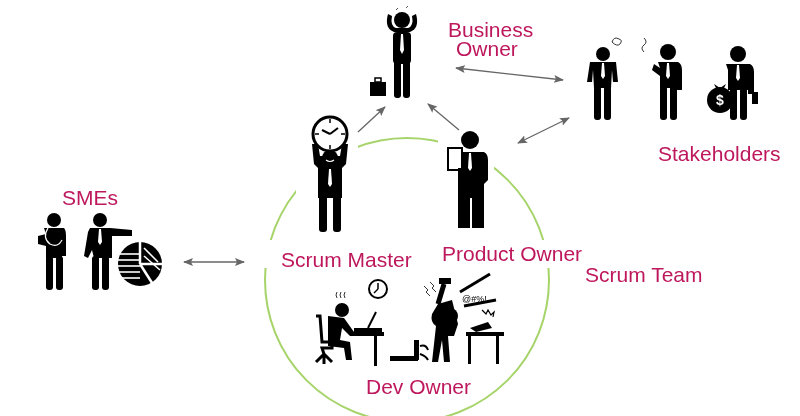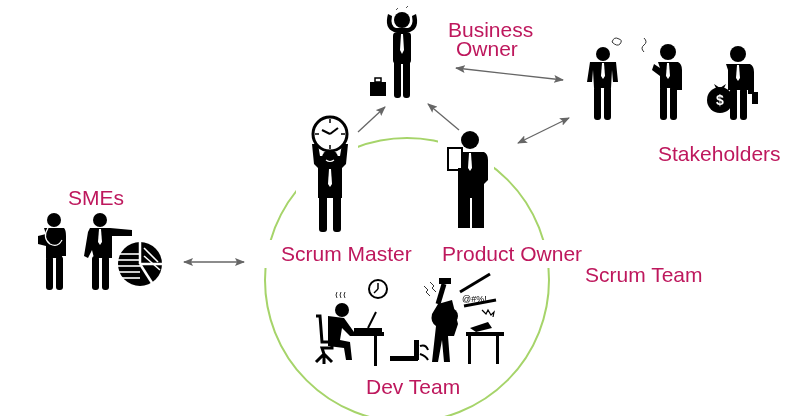--- a/index.html
+++ b/index.html
@@ -73,21 +73,21 @@
     <rect x="160" y="58" width="7" height="32" rx="3" fill="#000"></rect>
     <rect x="172" y="62" width="6" height="12" fill="#000"></rect>
     <ellipse cx="140" cy="70" rx="13" ry="13" fill="#000"></ellipse>
     <path d="M134,54 l6,4 l6,-4 l-3,6 l-6,0 z" fill="#000"></path>
     <text x="140" y="75" font-size="14" font-family="Liberation Sans, sans-serif" font-weight="bold" fill="#fff" text-anchor="middle">$</text>
   </g>
 </svg>
 
 <div class="label" style="left:658px;top:144px">Stakeholders</div>
 
-<div class="label" style="left:68px;top:188px">SMEs</div>
+<div class="label" style="left:62px;top:188px">SMEs</div>
 <svg class="fig" style="left:32px;top:210px" width="136" height="82" viewBox="0 0 136 82">
   <g>
     <circle cx="22" cy="10" r="7" fill="#000"></circle>
     <path d="M12,18 L32,18 Q34,20 34,26 L34,46 L30,46 L30,48 L14,48 L14,36 L6,34 L6,26 L14,24 Z" fill="#000"></path>
     <path d="M16,18 q-6,10 2,16 q8,4 12,-4" fill="none" stroke="#fff" stroke-width="1.2"></path>
     <rect x="14" y="46" width="7" height="34" rx="3" fill="#000"></rect>
     <rect x="24" y="46" width="7" height="34" rx="3" fill="#000"></rect>
   </g>
   <g>
     <circle cx="68" cy="10" r="7" fill="#000"></circle>
@@ -123,21 +123,21 @@
   </g>
   <line x1="26" y1="20" x2="18" y2="16" stroke="#000" stroke-width="2"></line>
   <line x1="26" y1="20" x2="34" y2="14" stroke="#000" stroke-width="2"></line>
   <path d="M8,30 L14,30 L16,42 L36,42 L38,30 L44,30 L42,50 L38,54 L38,84 L14,84 L14,54 L10,50 Z" fill="#000"></path>
   <circle cx="26" cy="44" r="8" fill="#000"></circle>
   <path d="M22,46 q4,3 8,0" stroke="#fff" stroke-width="1.2" fill="none"></path>
   <polygon points="25,55 27,55 28,70 26,73 24,70" fill="#fff"></polygon>
   <rect x="15" y="80" width="8" height="38" rx="3" fill="#000"></rect>
   <rect x="29" y="80" width="8" height="38" rx="3" fill="#000"></rect>
 </svg>
-<div class="label" style="left:281px;top:244px">Scrum Master</div>
+<div class="label" style="left:281px;top:250px">Scrum Master</div>
 
 <svg class="fig" style="left:444px;top:128px" width="52" height="104" viewBox="0 0 52 104">
   <circle cx="26" cy="12" r="9" fill="#000"></circle>
   <path d="M14,24 L40,24 Q44,26 44,32 L44,52 L40,56 L40,100 L14,100 L14,56 Z" fill="#000"></path>
   <rect x="4" y="20" width="14" height="22" fill="#fff" stroke="#000" stroke-width="2"></rect>
   <rect x="14" y="40" width="28" height="6" fill="#000"></rect>
   <polygon points="25,25 27,25 28,40 26,43 24,40" fill="#fff"></polygon>
   <rect x="26" y="70" width="2" height="30" fill="#fff"></rect>
 </svg>
 <div class="label" style="left:442px;top:244px">Product Owner</div>
@@ -174,13 +174,13 @@
     <line x1="150" y1="22" x2="180" y2="4" stroke="#000" stroke-width="3"></line>
     <line x1="154" y1="36" x2="186" y2="30" stroke="#000" stroke-width="3"></line>
     <text x="152" y="32" font-size="9" font-family="Liberation Sans, sans-serif" fill="#000">@#%!</text>
     <path d="M172,40 l4,4 l2,-4 l3,5 l3,-3 l-1,5" stroke="#000" stroke-width="1.2" fill="none"></path>
     <path d="M160,58 L178,52 L182,58 L166,62 Z" fill="#000"></path>
     <rect x="156" y="62" width="38" height="4" fill="#000"></rect>
     <rect x="158" y="66" width="3" height="28" fill="#000"></rect>
     <rect x="186" y="66" width="3" height="28" fill="#000"></rect>
   </g>
 </svg>
-<div class="label" style="left:366px;top:377px">Dev Team</div>
+<div class="label" style="left:366px;top:377px">Dev Owner</div>
 
 </body></html>

